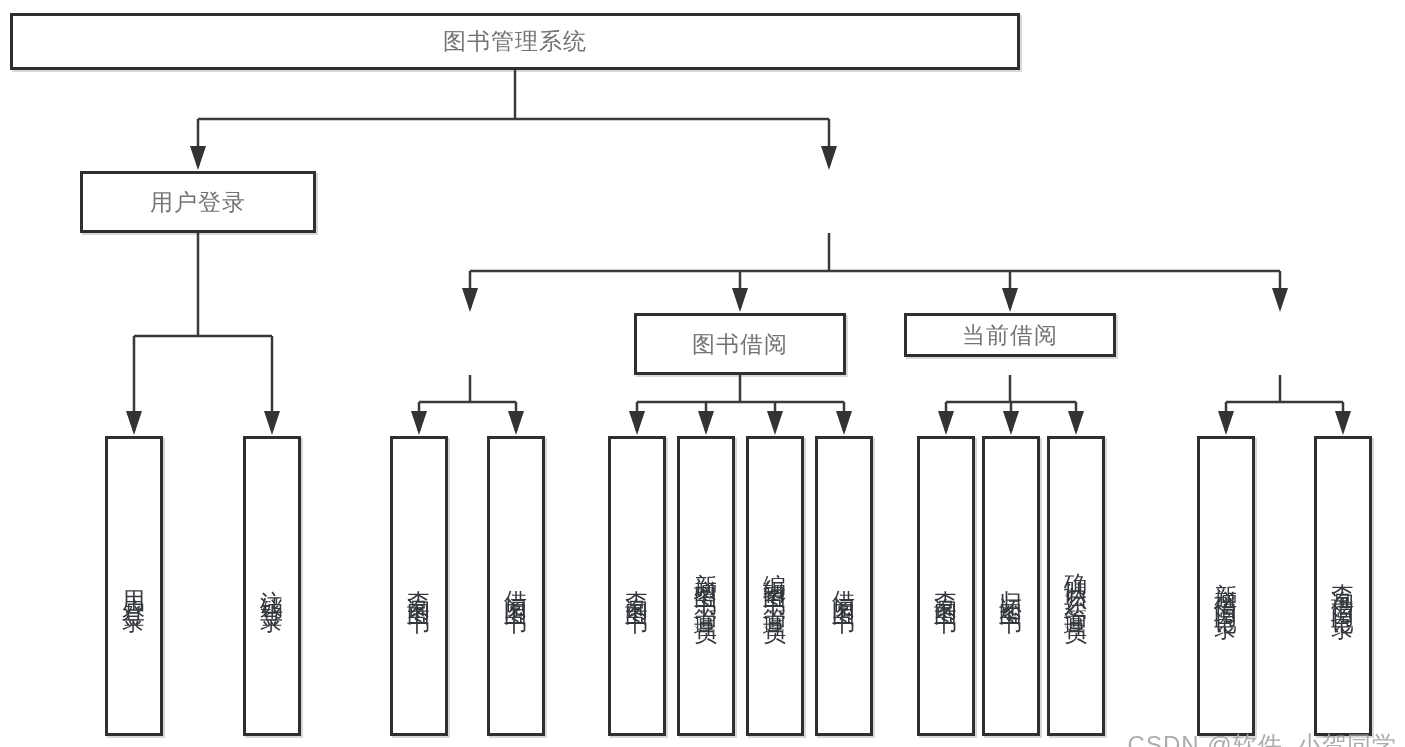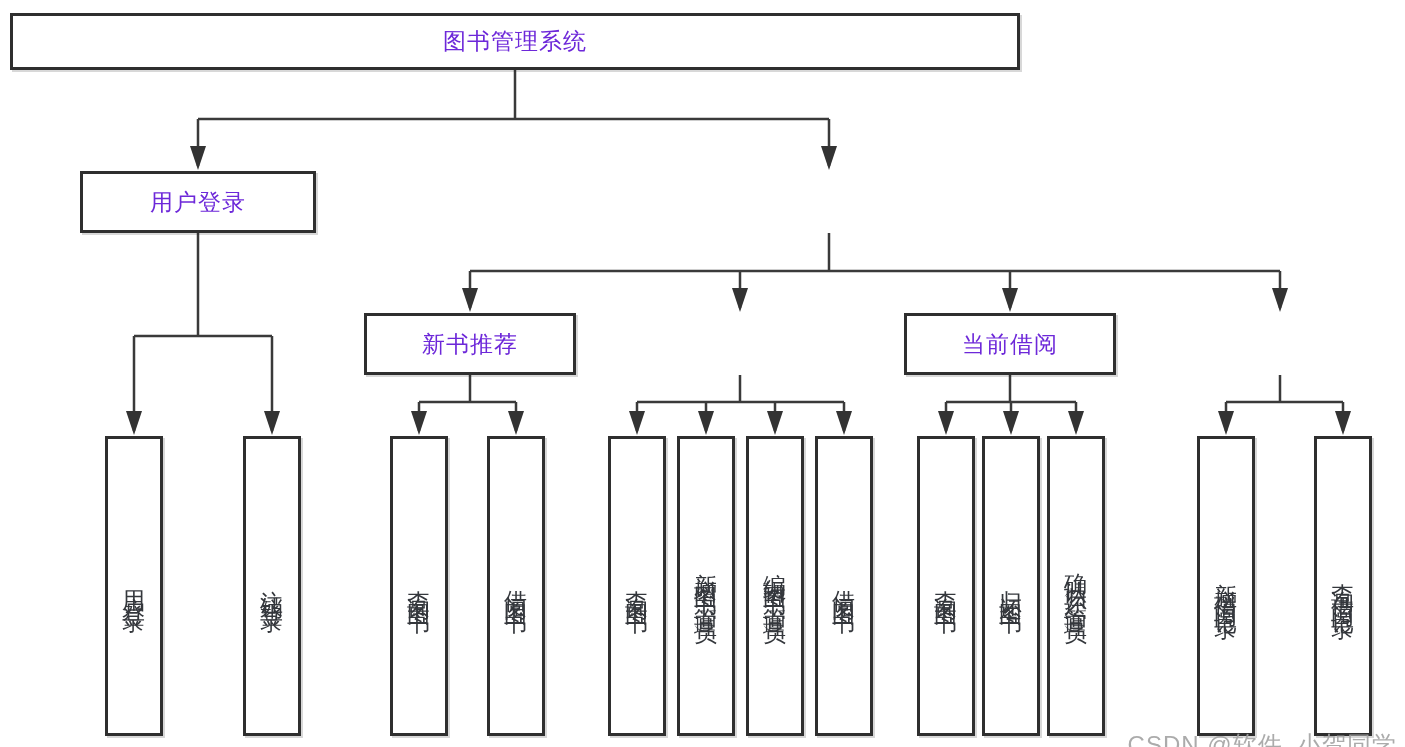--- a/index.html
+++ b/index.html
@@ -5,21 +5,21 @@
   html,body{margin:0;padding:0;background:#ffffff;}
   .stage{
     position:relative;width:1405px;height:747px;background:#ffffff;
     font-family:"Liberation Sans",sans-serif;overflow:hidden;
   }
   .connectors{position:absolute;left:0;top:0;pointer-events:none;}
   .node{
     position:absolute;box-sizing:border-box;background:#ffffff;
     border:3px solid #2f2f2f;box-shadow:2px 2px 0 rgba(40,40,40,0.18);
     display:flex;align-items:center;justify-content:center;
-    font-size:23px;color:#6d28d9;letter-spacing:1px;white-space:nowrap;
+    font-size:23px;color:#737373;letter-spacing:1px;white-space:nowrap;
   }
   .leaf{
     position:absolute;box-sizing:border-box;background:#ffffff;
     border:3px solid #2f2f2f;box-shadow:2px 2px 0 rgba(40,40,40,0.18);
     width:58px;height:300px;top:436px;
     writing-mode:vertical-lr;text-align:center;line-height:52px;
     font-size:23px;color:#34373c;letter-spacing:7px;
   }
   .watermark{
     position:absolute;top:729px;right:8px;
@@ -69,22 +69,22 @@
       <polygon points="1076,435 1068,411 1084,411"></polygon>
       <polygon points="1226,435 1218,411 1234,411"></polygon>
       <polygon points="1343,435 1335,411 1351,411"></polygon>
     </g>
   </svg>
 
   <div class="node" style="left:10px;top:13px;width:1010px;height:57px">图书管理系统</div>
 
   <div class="node" style="left:80px;top:171px;width:236px;height:62px">用户登录</div>
 
-  <div class="node" style="left:364px;top:313px;width:212px;height:62px">新书推荐</div>
-  <div class="node" style="left:904px;top:313px;width:212px;height:62px">当前借阅</div>
+  <div class="node" style="left:634px;top:313px;width:212px;height:62px">图书借阅</div>
+  <div class="node" style="left:904px;top:313px;width:212px;height:44px">当前借阅</div>
 
   <div class="leaf" style="left:105px">用户登录</div>
   <div class="leaf" style="left:243px">注销登录</div>
 
   <div class="leaf" style="left:390px">查询图书</div>
   <div class="leaf" style="left:487px">借阅图书</div>
 
   <div class="leaf" style="left:608px">查询图书</div>
   <div class="leaf" style="left:677px">新增图书（管理员）</div>
   <div class="leaf" style="left:746px">编辑图书（管理员）</div>

